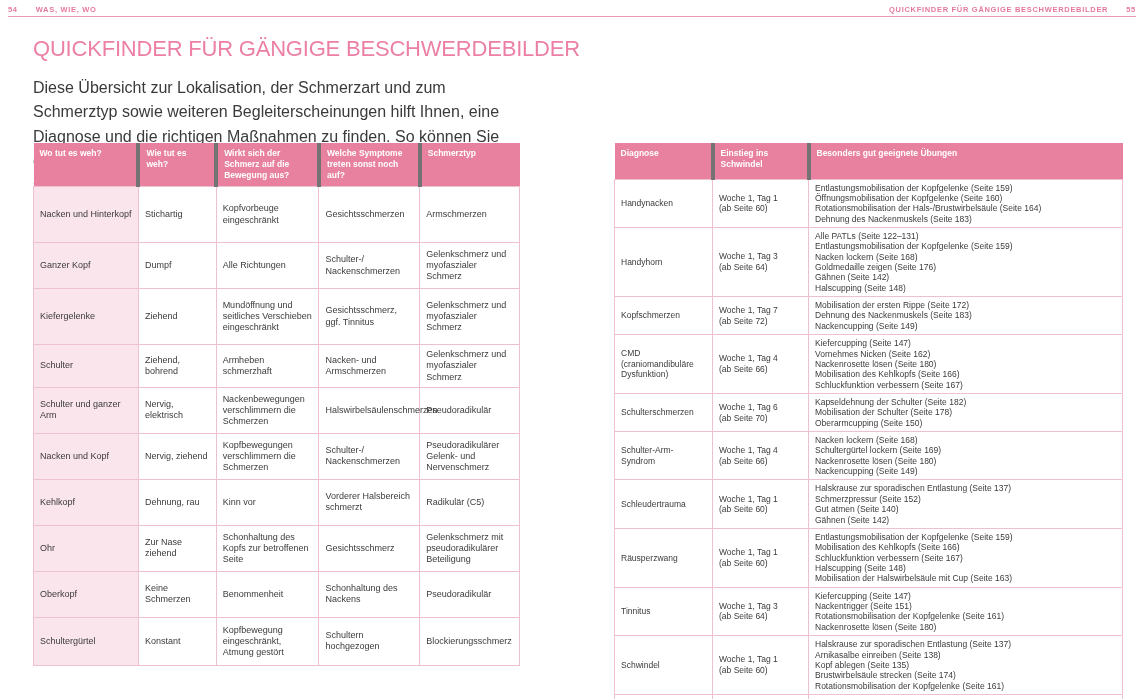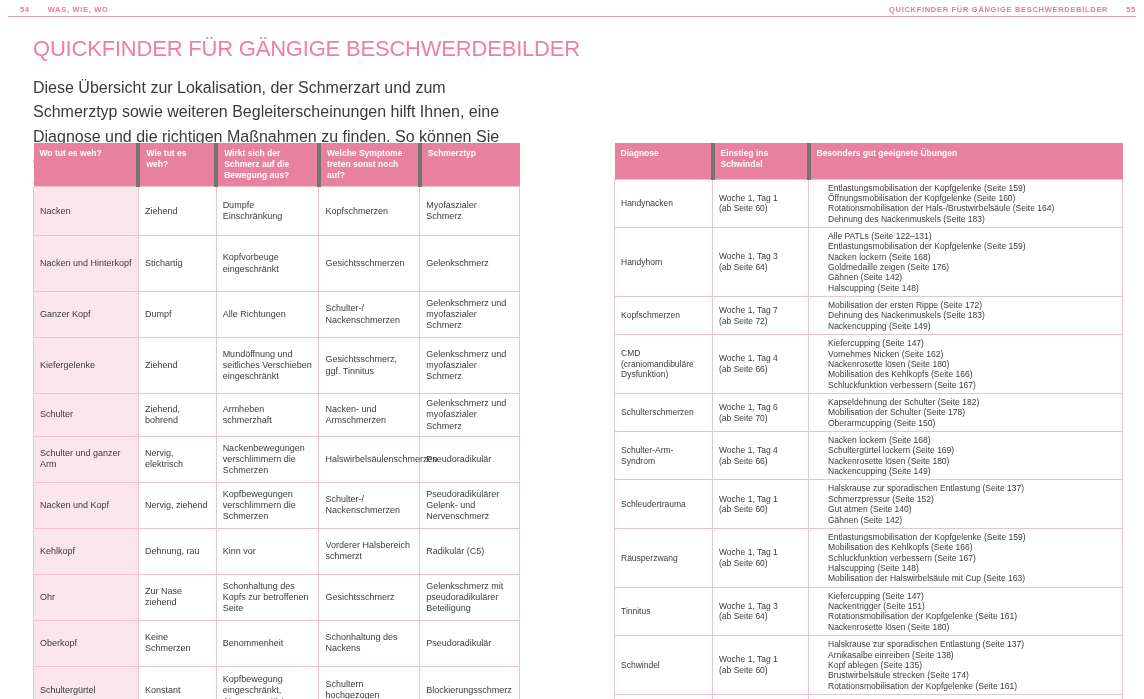--- a/index.html
+++ b/index.html
@@ -1,21 +1,21 @@
 <!DOCTYPE html>
 <html><head>
 <meta charset="utf-8">
 <style>
   * { margin:0; padding:0; box-sizing:border-box; }
   html,body { width:1144px; height:699px; background:#ffffff; overflow:hidden;
               font-family:"Liberation Sans", sans-serif; color:#3b3b3b; }
   .spread { position:relative; width:1144px; height:699px; }
 
   
-  .runninghead { position:absolute; top:0; left:12px; right:0; padding:5px 8px 0 8px;
+  .runninghead { position:absolute; top:0; left:0; right:0; padding:5px 8px 0 8px;
                  display:flex; justify-content:space-between; align-items:baseline;
                  color:#e5799c; font-size:7.5px; font-weight:bold; letter-spacing:0.7px; }
   .rh-group { display:flex; gap:18px; align-items:baseline; }
   .header-rule { position:absolute; top:16px; left:8px; right:8px; height:0;
                  border-top:1px solid #e89ab4; }
 
   
   .page-title { position:absolute; left:33px; top:36px; color:#ec7fa6;
                 font-size:22px; font-weight:400; letter-spacing:-0.2px; }
   .intro { position:absolute; left:33px; top:76px; width:468px;
@@ -30,21 +30,21 @@
        text-align:left; vertical-align:top; padding:5px 6px; line-height:1.3;
        height:36px; border-left:4px solid #737373; }
   th:first-child { border-left:none;margin-top:28px; }
 
   td { border:1px solid #efc0d0; font-size:9px; line-height:1.25;
        padding:4px 6px; vertical-align:middle; color:#3b3b3b; }
   .left-table td.col-where { background:#fbe5ed; }
 
   .right-table td { font-size:8.5px; }
   td.pre { white-space:pre-line; }
-  td.uebungen { line-height:1.22; padding:3px 19px; }
+  td.uebungen { line-height:1.22; padding:3px 6px; }
 
   
   .left-table col.c1 { width:100px; } .left-table col.c2 { width:74px; }
   .left-table col.c3 { width:98px; }  .left-table col.c4 { width:96px; }
   .left-table col.c5 { width:95px; }
   
   .right-table col.c1 { width:98px; } .right-table col.c2 { width:96px; }
   .right-table col.c3 { width:314px; }
 </style>
 </head>
@@ -78,33 +78,26 @@
     <thead>
       <tr>
         <th>Wo tut es weh?</th>
         <th>Wie tut es weh?</th>
         <th>Wirkt sich der Schmerz auf die Bewegung aus?</th>
         <th>Welche Symptome treten sonst noch auf?</th>
         <th>Schmerztyp</th>
       </tr>
     </thead>
     <tbody>
-      <tr style="height:49px">
-        <td class="col-where">Nacken</td>
-        <td>Ziehend</td>
-        <td>Dumpfe Einschränkung</td>
-        <td>Kopfschmerzen</td>
-        <td>Myofaszialer Schmerz</td>
-      </tr>
       <tr style="height:56px">
         <td class="col-where">Nacken und Hinterkopf</td>
         <td>Stichartig</td>
         <td>Kopfvorbeuge eingeschränkt</td>
         <td>Gesichtsschmerzen</td>
-        <td>Gelenkschmerz</td>
+        <td>Armschmerzen</td>
       </tr>
       <tr style="height:46px">
         <td class="col-where">Ganzer Kopf</td>
         <td>Dumpf</td>
         <td>Alle Richtungen</td>
         <td>Schulter-/ Nackenschmerzen</td>
         <td>Gelenkschmerz und myofaszialer Schmerz</td>
       </tr>
       <tr style="height:56px">
         <td class="col-where">Kiefergelenke</td>

